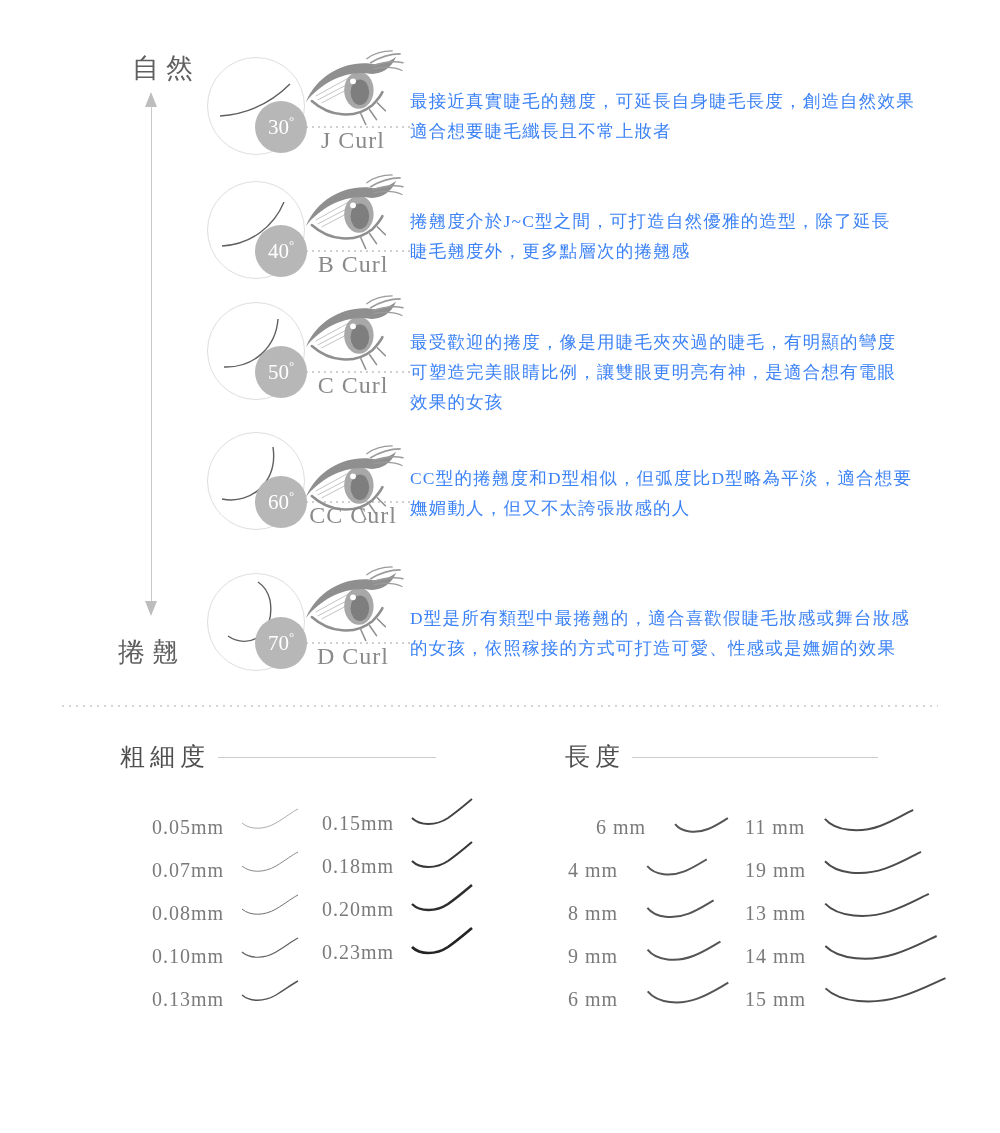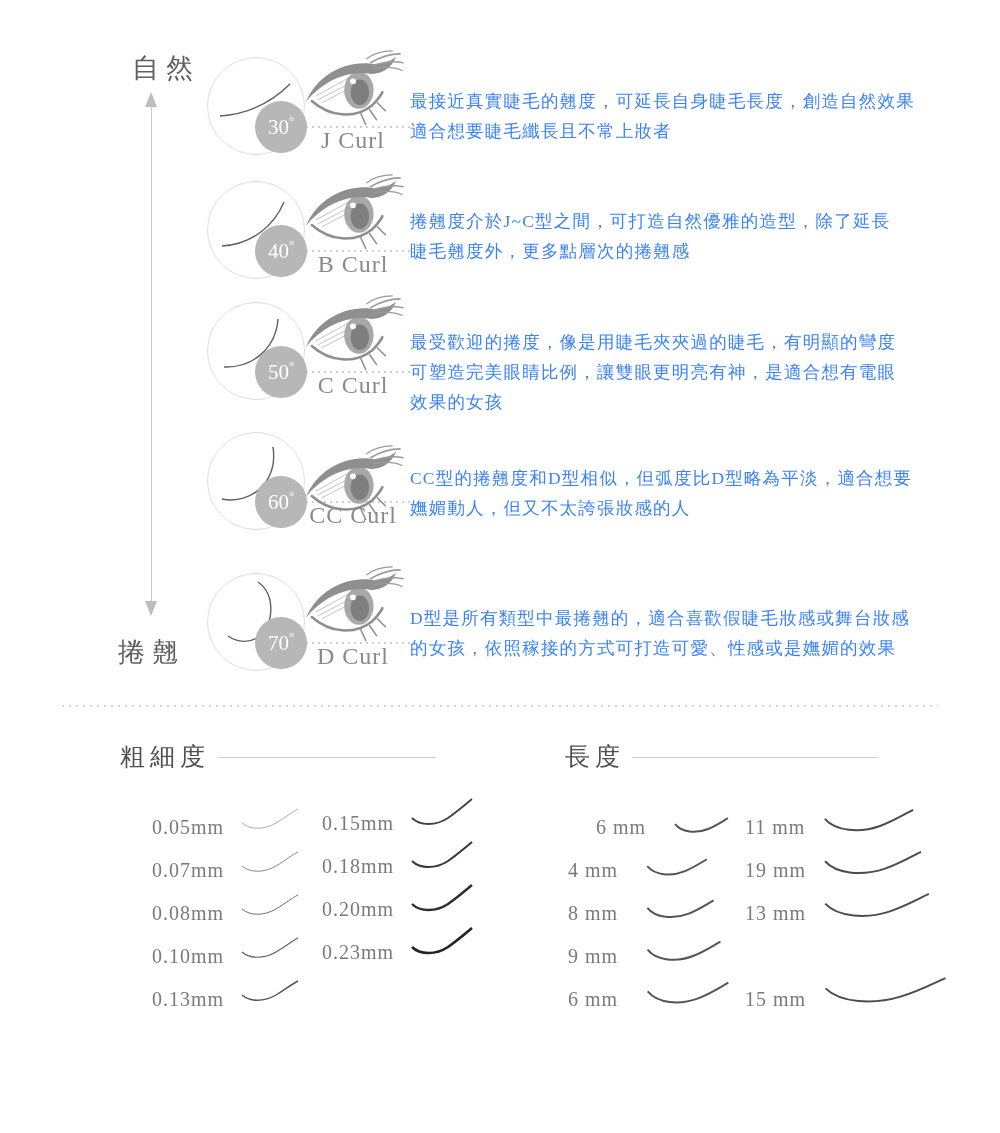--- a/index.html
+++ b/index.html
@@ -265,20 +265,26 @@
     <svg width="100" height="28" viewBox="0 0 100 30" preserveAspectRatio="none">
         <path d="M2,12 C14,26 40,28 62,20 C78,14 90,6 98,2" fill="none" stroke="#4c4c4c" stroke-width="2" vector-effect="non-scaling-stroke"></path>
       </svg>
   </div>
   <div class="spec-item" style="left:745px;top:884px;justify-content:center;">
     <span class="lbl" style="width:62px;">13 mm</span>
     <svg width="108" height="29" viewBox="0 0 100 30" preserveAspectRatio="none">
         <path d="M2,12 C14,26 40,28 62,20 C78,14 90,6 98,2" fill="none" stroke="#4c4c4c" stroke-width="2" vector-effect="non-scaling-stroke"></path>
       </svg>
   </div>
+  <div class="spec-item" style="left:745px;top:927px;">
+    <span class="lbl" style="width:62px;">14 mm</span>
+    <svg width="116" height="30" viewBox="0 0 100 30" preserveAspectRatio="none">
+        <path d="M2,12 C14,26 40,28 62,20 C78,14 90,6 98,2" fill="none" stroke="#4c4c4c" stroke-width="2" vector-effect="non-scaling-stroke"></path>
+      </svg>
+  </div>
   <div class="spec-item" style="left:745px;top:970px;">
     <span class="lbl" style="width:62px;margin-top:7px;">15 mm</span>
     <svg width="125" height="31" viewBox="0 0 100 30" preserveAspectRatio="none">
         <path d="M2,12 C14,26 40,28 62,20 C78,14 90,6 98,2" fill="none" stroke="#4c4c4c" stroke-width="2" vector-effect="non-scaling-stroke"></path>
       </svg>
   </div>
 
 </div>
 
 </body></html>

